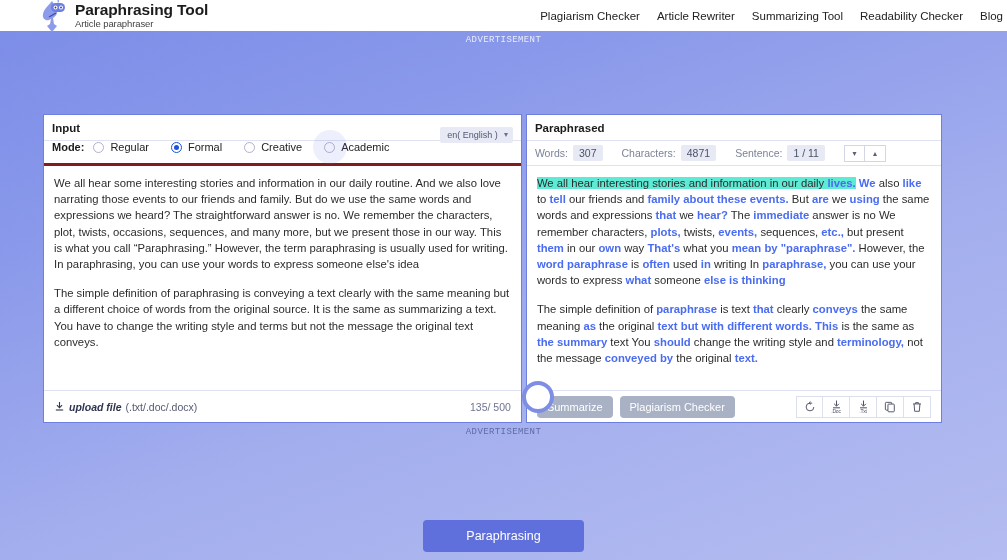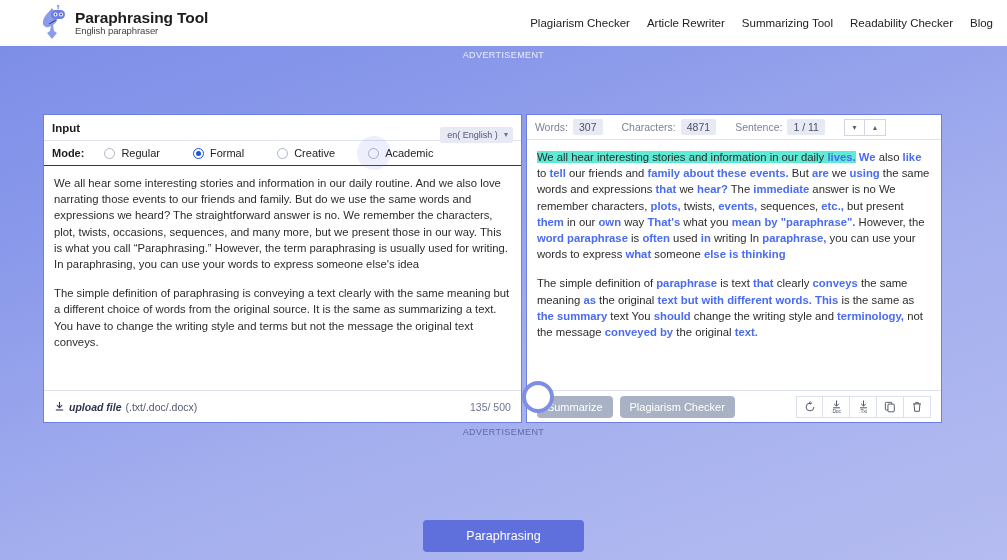--- a/index.html
+++ b/index.html
@@ -8,25 +8,25 @@
     font-family: "Liberation Sans", sans-serif;
     overflow: hidden;
   }
   body {
     background: linear-gradient(160deg, #7b8ce8 0%, #8a99ea 28%, #a3aeee 60%, #b4bcf0 100%);
     position: relative;
   }
 
   
   .site-header {
-    height: 46px;
+    height: 31px;
     background: #ffffff;
     display: flex;
     align-items: center;
-    padding: 0 14px 0 38px;
+    padding: 0 4px 0 38px;
     position: relative;
     z-index: 6;
   }
   .logo-wrap { display: flex; align-items: center; gap: 7px; }
   .logo-mark { width: 30px; height: 36px; flex: 0 0 30px; }
   .logo-text { line-height: 1.05; }
   .logo-title {
     font-size: 15.5px; font-weight: bold; color: #1c1c1c; letter-spacing: -0.1px;
   }
   .logo-sub { font-size: 9.5px; color: #444; letter-spacing: -0.1px; }
@@ -37,20 +37,21 @@
     cursor: pointer;
   }
 
   
   .ad-strip {
     text-align: center;
     font-size: 9px;
     color: #e9ecfb;
     letter-spacing: 0.4px;
     padding-top: 4px;
+    font-family: Liberation Mono, monospace;
   }
   .ad-top { height: 66px; }
   .ad-bottom { color: #5f6ba5; padding-top: 3px; }
 
   
   .workspace {
     position: absolute;
     left: 43px; top: 114px;
     width: 899px; height: 309px;
     display: flex;
@@ -85,24 +86,24 @@
     padding: 3px 5px 3px 7px;
     display: flex; align-items: center; gap: 6px;
     cursor: pointer;
     margin-top: 15px;
   }
   .caret { font-size: 8px; color: #6a7090; line-height: 1; }
 
   
   .mode-bar {
     height: 25px; flex: 0 0 25px;
-    border-bottom: 1px solid #7f1d1d;
-    display: flex; align-items: center;
+    border-bottom: 3px solid #7f1d1d;
+    display: flex; align-items: flex-start;
     padding: 0 8px;
-    gap: 11px;
+    gap: 0;
     position: relative;
   }
   .mode-label { font-size: 11px; font-weight: bold; color: #1c1c1c; margin-right: 9px; }
   .mode-opt {
     display: flex; align-items: center; gap: 6px;
     margin-right: 22px; cursor: pointer;
     position: relative;
   }
   .radio {
     width: 11px; height: 11px; border-radius: 50%;
@@ -230,21 +231,21 @@
       <circle cx="17.5" cy="9.5" r="2" fill="#ffffff"></circle>
       <circle cx="23" cy="9.5" r="2" fill="#ffffff"></circle>
       <circle cx="17.5" cy="9.5" r="0.9" fill="#2b3a8c"></circle>
       <circle cx="23" cy="9.5" r="0.9" fill="#2b3a8c"></circle>
       <rect x="19.6" y="0.5" width="1.3" height="4" fill="#8d9cea"></rect>
       <circle cx="20.2" cy="0.8" r="1.2" fill="#8d9cea"></circle>
       <path d="M11 19 L18 15" stroke="#3d4fae" stroke-width="1.4" fill="none"></path>
     </svg>
     <div class="logo-text">
       <div class="logo-title">Paraphrasing Tool</div>
-      <div class="logo-sub">English paraphraser</div>
+      <div class="logo-sub">Article paraphraser</div>
     </div>
   </div>
 
   <nav class="main-nav">
     <a class="nav-link">Plagiarism Checker</a>
     <a class="nav-link">Article Rewriter</a>
     <a class="nav-link">Summarizing Tool</a>
     <a class="nav-link">Readability Checker</a>
     <a class="nav-link">Blog</a>
   </nav>
@@ -302,20 +303,23 @@
           <path d="M2 9.8 L10 9.8" stroke="#2f3450" stroke-width="1.2"></path>
         </svg>
         <b>upload file</b>
           <span class="upload-ext">(.txt/.doc/.docx)</span>
       </span>
       <span class="char-count">135/ 500</span>
     </div>
   </section>
 
   <section class="panel panel-right">
+    <div class="panel-title-bar">
+      <span class="panel-title">Paraphrased</span>
+    </div>
 
     <div class="counts-bar">
       <span class="count-item">
         <span class="count-label">Words:</span>
         <span class="count-value">307</span>
       </span>
       <span class="count-item">
         <span class="count-label">Characters:</span>
         <span class="count-value">4871</span>
       </span>

